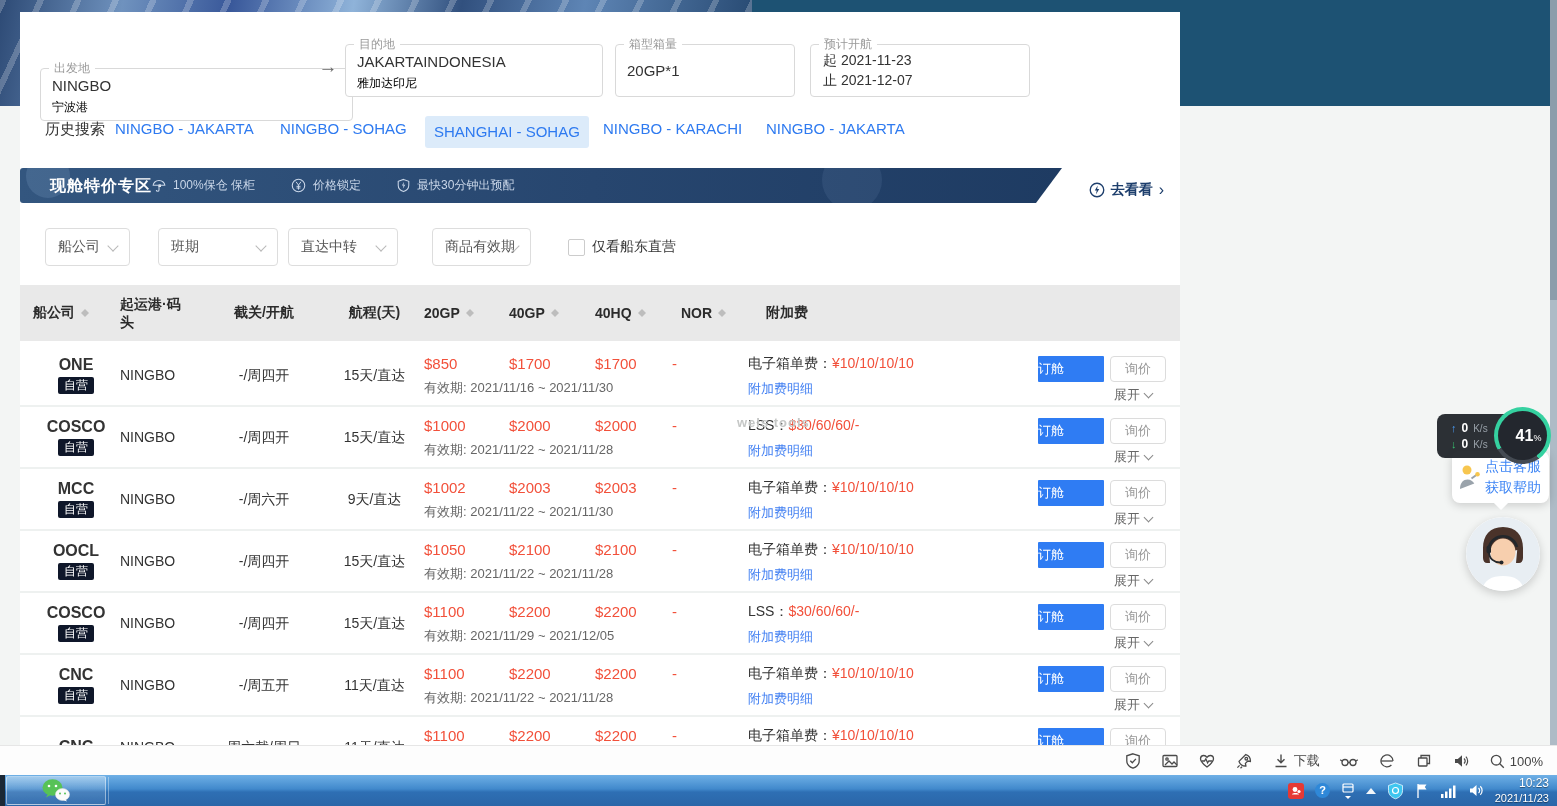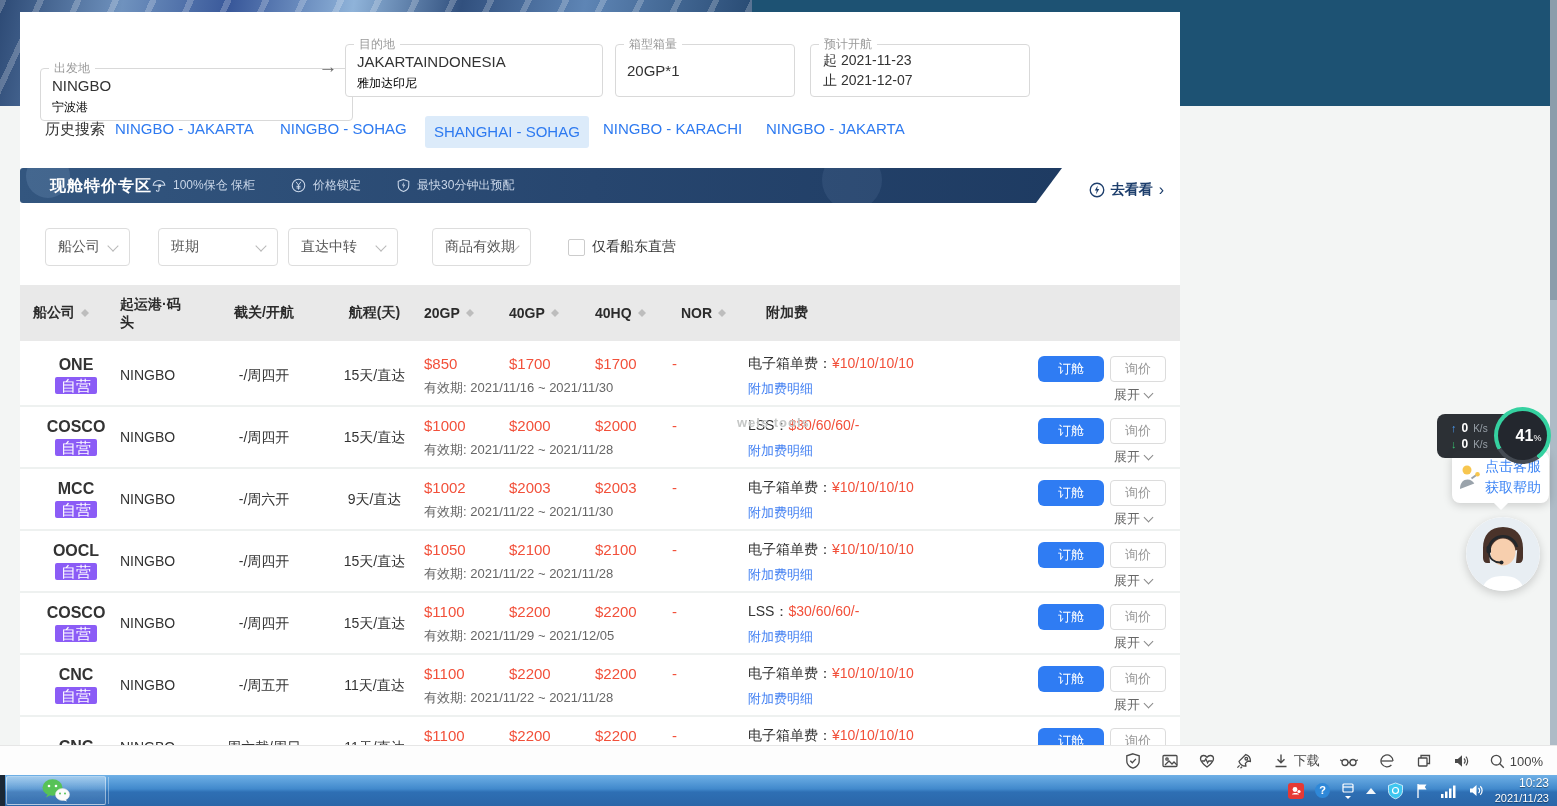--- a/index.html
+++ b/index.html
@@ -61,37 +61,37 @@
   .th{position:absolute;top:0;height:56px;display:flex;align-items:center;font-size:14px;font-weight:bold;color:#2b2b2b;}
   .th-center{justify-content:center;}
   .th-port{width:74px;line-height:18px;}
   .sorter{display:inline-block;position:relative;margin-left:6px;width:8px;height:18px;cursor:pointer;}
   .sorter::before{content:"";position:absolute;left:0;top:1px;border:4px solid transparent;border-bottom-color:#bdbdbd;}
   .sorter::after{content:"";position:absolute;left:0;bottom:1px;border:4px solid transparent;border-top-color:#bdbdbd;}
   .row{position:absolute;left:0;width:1160px;height:62px;background:#fff;border-bottom:2px solid #eef1f0;box-sizing:border-box;}
   .carrier{position:absolute;left:13px;top:0;width:86px;height:60px;display:flex;flex-direction:column;
     align-items:center;justify-content:center;}
   .carrier-name{font-size:16px;font-weight:bold;color:#333;}
-  .badge{margin-top:3px;background:#8b5cf6;color:#fff;font-size:15px;line-height:17px;padding:0 6px;border-radius:2px;}
+  .badge{margin-top:3px;background:#0f172a;color:#fff;font-size:12px;line-height:17px;padding:0 6px;border-radius:2px;}
   .badge:empty{display:none;}
   .cell-port{position:absolute;left:100px;top:0;height:60px;line-height:60px;font-size:14px;color:#333;}
   .cell-cutoff{position:absolute;left:183px;top:0;width:122px;height:60px;line-height:60px;text-align:center;
     font-size:14px;color:#333;white-space:nowrap;}
   .cell-transit{position:absolute;left:305px;top:0;width:99px;height:60px;line-height:60px;text-align:center;
     font-size:14px;color:#333;}
   .price{position:absolute;top:10px;font-size:15px;color:#f2503a;}
   .p20{left:404px;} .p40{left:489px;} .p40hq{left:575px;}
   .nor{position:absolute;left:652px;top:10px;font-size:15px;color:#f2503a;}
   .validity{position:absolute;left:404px;top:34px;font-size:13px;color:#666;}
   .sur-line{position:absolute;left:728px;top:10px;font-size:14px;color:#333;}
   .sur-value{color:#f2503a;}
   .sur-link{position:absolute;left:728px;top:35px;font-size:13px;color:#3f7ef2;cursor:pointer;}
   .sur-link:empty{display:none;}
-  .btn-book{position:absolute;left:1018px;top:11px;width:66px;height:26px;background:#2f7cf3;border-radius:6px;
-    color:#fff;font-size:13px;text-align:center;line-height:26px;cursor:pointer;}
+  .btn-book{position:absolute;left:1018px;top:11px;width:66px;height:26px;background:#2f7cf3;border-radius:1px;
+    color:#fff;font-size:13px;line-height:26px;cursor:pointer;}
   .btn-ask{position:absolute;left:1090px;top:11px;width:56px;height:26px;background:#fff;border:1px solid #dcdcdc;
     border-radius:4px;color:#999;font-size:13px;text-align:center;line-height:24px;box-sizing:border-box;cursor:pointer;}
   .expand{position:absolute;left:1094px;top:41px;font-size:13px;color:#666;cursor:pointer;display:flex;
     align-items:center;gap:5px;}
   .expand .label:empty + .chev-sm{display:none;}
   .chev-sm{width:6px;height:6px;border-right:1.4px solid #888;border-bottom:1.4px solid #888;transform:rotate(45deg);margin-top:-3px;}
   .watermark{position:absolute;left:737px;top:393px;font-size:13px;font-weight:bold;color:#c5c7c6;letter-spacing:1px;z-index:3;margin-top:22px;}
   
   .speed-pill{position:absolute;left:1437px;top:414px;width:104px;height:44px;background:rgba(28,32,38,.93);
     border-radius:8px;z-index:5;display:flex;flex-direction:column;justify-content:center;gap:2px;padding-left:14px;box-sizing:border-box;}

